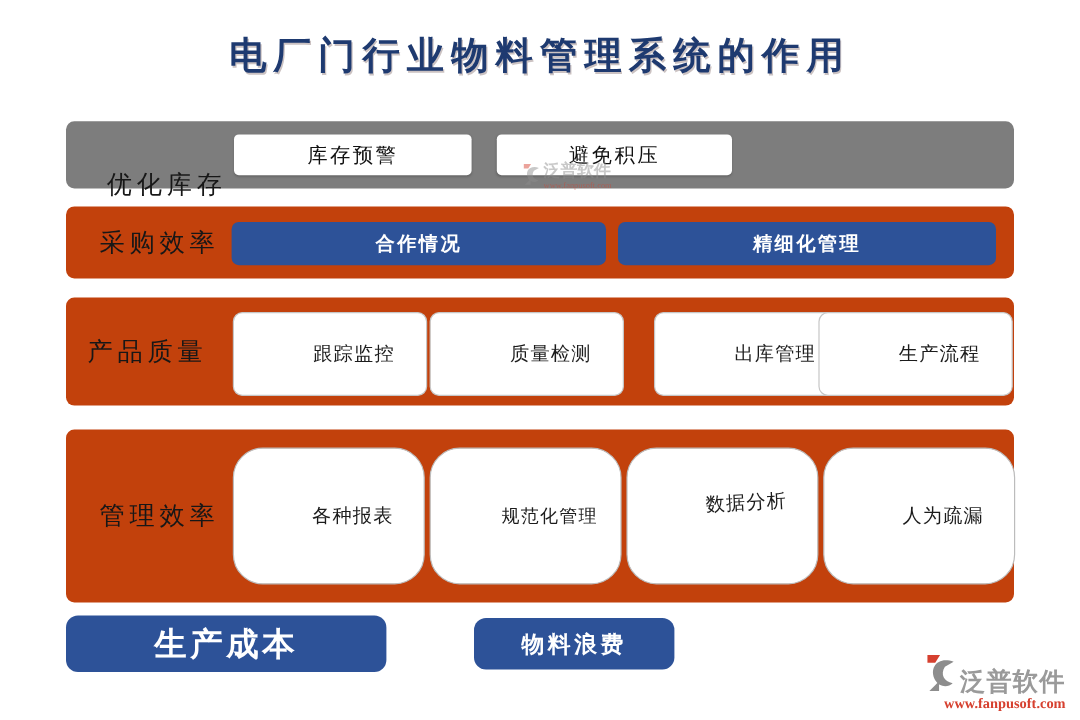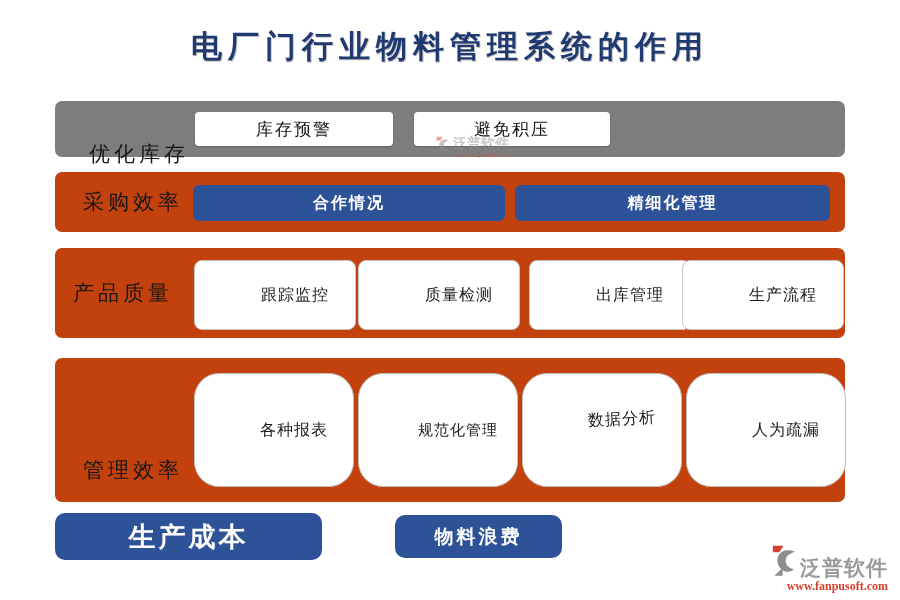--- a/index.html
+++ b/index.html
@@ -98,26 +98,26 @@
   <div class="bar bar-light" style="top:172px;height:60px;">
     <div class="row-label" style="left:28px;">采购效率</div>
     <div class="pill-blue" style="left:138px;top:13px;width:312px;height:36px;">合作情况</div>
     <div class="pill-blue" style="left:460px;top:13px;width:315px;height:36px;">精细化管理</div>
   </div>
 
   <div class="bar bar-light" style="top:248px;height:90px;">
     <div class="row-label" style="left:18px;">产品质量</div>
     <div class="card card-sm" style="left:139px;">跟踪监控</div>
     <div class="card card-sm" style="left:303px;">质量检测</div>
-    <div class="card card-sm" style="left:474px;">出库管理</div>
+    <div class="card card-sm" style="left:490px;">出库管理</div>
     <div class="card card-sm" style="left:627px;">生产流程</div>
   </div>
 
   <div class="bar bar-light" style="top:358px;height:144px;">
-    <div class="row-label" style="left:28px;margin-top:40px;">管理效率</div>
+    <div class="row-label" style="left:28px;">管理效率</div>
     <div class="card card-lg" style="left:139px;">各种报表</div>
     <div class="card card-lg" style="left:303px;font-size:15px;">规范化管理</div>
     <div class="card card-lg" style="left:467px;">
         <span class="tilt">数据分析</span>
       </div>
     <div class="card card-lg" style="left:631px;">人为疏漏</div>
   </div>
 
   <div class="btn-bottom" style="left:55px;top:513px;width:267px;height:47px;font-size:27px;">生产成本</div>
   <div class="btn-bottom" style="left:395px;top:515px;width:167px;height:43px;font-size:19px;">物料浪费</div>

